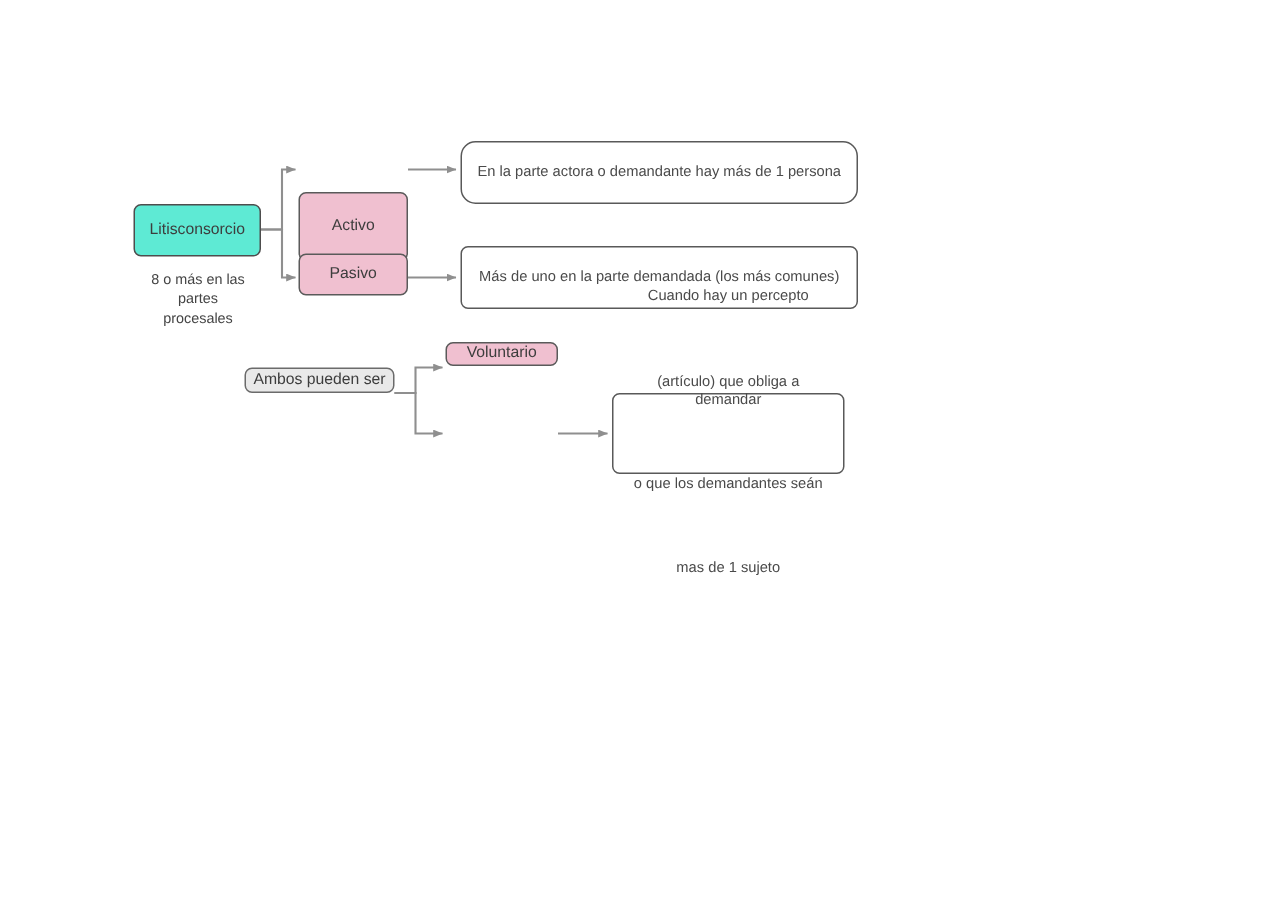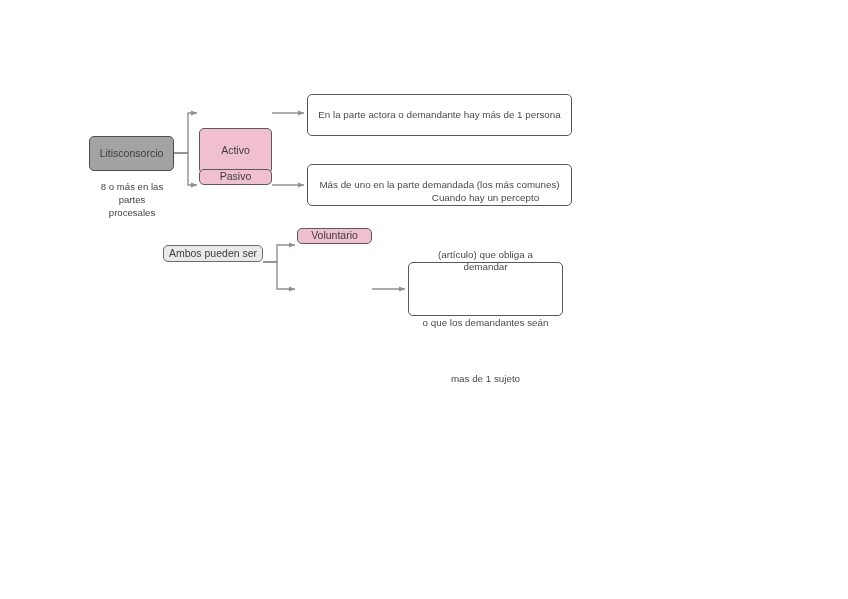--- a/index.html
+++ b/index.html
@@ -25,21 +25,21 @@
     position: absolute;
     box-sizing: border-box;
     display: flex;
     align-items: center;
     justify-content: center;
     text-align: center;
     line-height: 1.25;
     z-index: 2;
   }
   .node-root {
-    background: #a3a3a3;
+    background: #5eead4;
     border: 1.6px solid #4d4d4d;
     border-radius: 5px;
     font-size: 10.5px;
     color: #3d3d3d;
   }
   .node-pink {
     background: #f0c0d0;
     border: 1.6px solid #5a5a5a;
     border-radius: 5px;
     font-size: 10.5px;
@@ -114,25 +114,25 @@
   <div class="caption" style="left:78px; top:180px; width:108px;">
     <div>8 o más en las</div>
     <div>partes</div>
     <div>procesales</div>
   </div>
 
   <div class="node node-pink" style="left:199px; top:97px; width:73px; height:46px;margin-top:31px;">
     <span>Activo</span>
   </div>
 
-  <div class="node node-pink" style="left:199px; top:169px; width:73px; height:16px;text-align:center;">
+  <div class="node node-pink" style="left:199px; top:169px; width:73px; height:28px;text-align:center;">
     <span>Pasivo</span>
   </div>
 
-  <div class="node node-white" style="left:307px; top:94px; width:265px; height:42px;">
+  <div class="node node-white" style="left:307px; top:94px; width:265px; height:42px;border-radius:10px;">
     <span>En la parte actora o demandante hay más de 1 persona</span>
   </div>
 
   <div class="node node-white" style="left:307px; top:164px; width:265px; height:42px;">
     <span>Más de uno en la parte demandada (los más comunes)</span>
   </div>
 
   <div class="node node-gray" style="left:163px; top:245px; width:100px; height:17px;">
     <span>Ambos pueden ser</span>
   </div>

